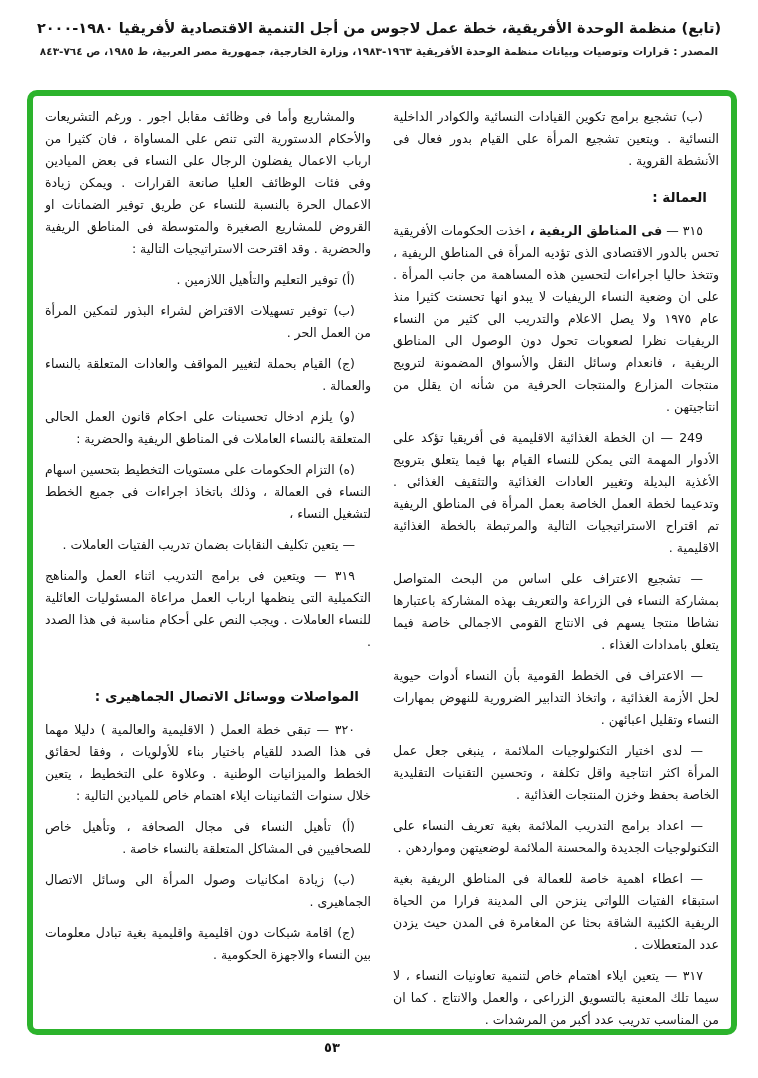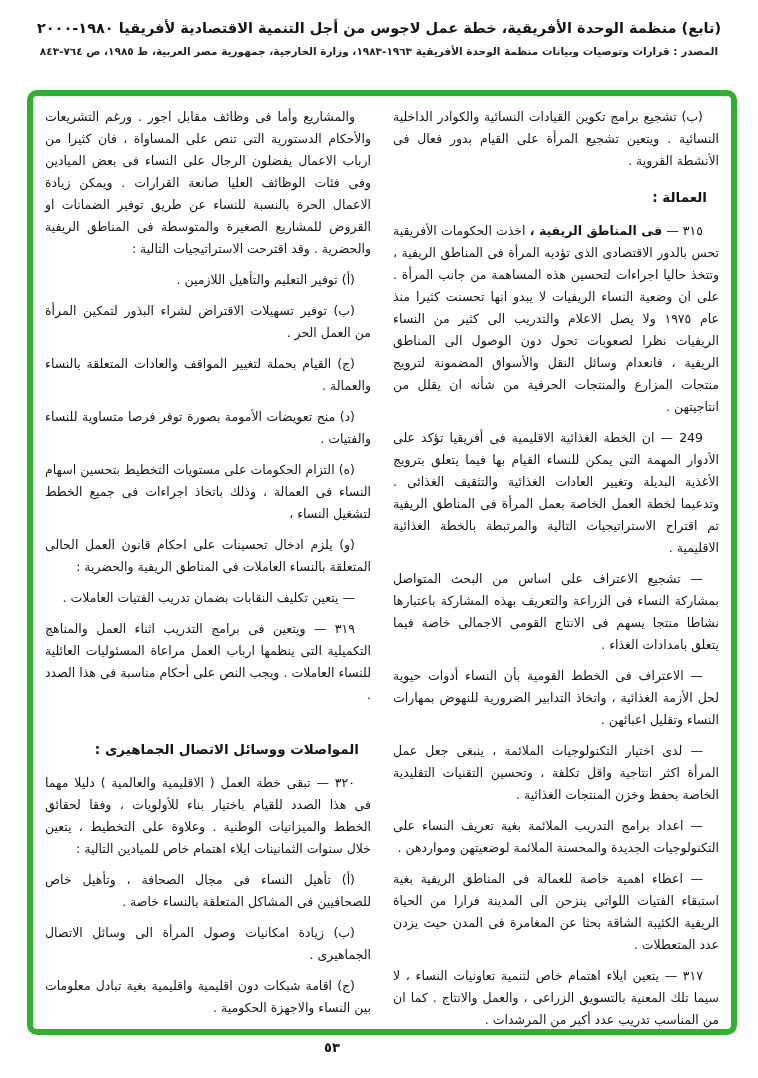--- a/index.html
+++ b/index.html
@@ -58,23 +58,22 @@
       <p class="para">— اعطاء اهمية خاصة للعمالة فى المناطق الريفية بغية استبقاء الفتيات اللواتى ينزحن الى المدينة فرارا من الحياة الريفية الكئيبة الشاقة بحثا عن المغامرة فى المدن حيث يزدن عدد المتعطلات .</p>
       <p class="para">٣١٧ — يتعين ايلاء اهتمام خاص لتنمية تعاونيات النساء ، لا سيما تلك المعنية بالتسويق الزراعى ، والعمل والانتاج . كما ان من المناسب تدريب عدد أكبر من المرشدات .</p>
       <p class="para"><span>٣١٨ — </span><span class="b">فى المناطق الحضرية ،</span><span> ان النساء العاملات فى المناطق الحضرية يمارسن أما أعمالا حرة فى التجارة</span></p>
     </section>
 
     <section class="col">
       <p class="para">والمشاريع وأما فى وظائف مقابل اجور . ورغم التشريعات والأحكام الدستورية التى تنص على المساواة ، فان كثيرا من ارباب الاعمال يفضلون الرجال على النساء فى بعض الميادين وفى فئات الوظائف العليا صانعة القرارات . ويمكن زيادة الاعمال الحرة بالنسبة للنساء عن طريق توفير الضمانات او القروض للمشاريع الصغيرة والمتوسطة فى المناطق الريفية والحضرية . وقد اقترحت الاستراتيجيات التالية :</p>
       <p class="para">(أ) توفير التعليم والتأهيل اللازمين .</p>
       <p class="para">(ب) توفير تسهيلات الاقتراض لشراء البذور لتمكين المرأة من العمل الحر .</p>
       <p class="para">(ج) القيام بحملة لتغيير المواقف والعادات المتعلقة بالنساء والعمالة .</p>
-      <p class="para">(د) منح تعويضات الأمومة بصورة توفر فرصا متساوية للنساء والفتيات .</p>
+      <p class="para">(و) يلزم ادخال تحسينات على احكام قانون العمل الحالى المتعلقة بالنساء العاملات فى المناطق الريفية والحضرية :</p>
       <p class="para">(ه) التزام الحكومات على مستويات التخطيط بتحسين اسهام النساء فى العمالة ، وذلك باتخاذ اجراءات فى جميع الخطط لتشغيل النساء ،</p>
-      <p class="para">(و) يلزم ادخال تحسينات على احكام قانون العمل الحالى المتعلقة بالنساء العاملات فى المناطق الريفية والحضرية :</p>
       <p class="para">— يتعين تكليف النقابات بضمان تدريب الفتيات العاملات .</p>
       <p class="para">٣١٩ — ويتعين فى برامج التدريب اثناء العمل والمناهج التكميلية التى ينظمها ارباب العمل مراعاة المسئوليات العائلية للنساء العاملات . ويجب النص على أحكام مناسبة فى هذا الصدد .</p>
       <h3 class="sec big-gap">المواصلات ووسائل الاتصال الجماهيرى :</h3>
       <p class="para">٣٢٠ — تبقى خطة العمل ( الاقليمية والعالمية ) دليلا مهما فى هذا الصدد للقيام باختيار بناء للأولويات ، وفقا لحقائق الخطط والميزانيات الوطنية . وعلاوة على التخطيط ، يتعين خلال سنوات الثمانينات ايلاء اهتمام خاص للميادين التالية :</p>
       <p class="para">(أ) تأهيل النساء فى مجال الصحافة ، وتأهيل خاص للصحافيين فى المشاكل المتعلقة بالنساء خاصة .</p>
       <p class="para">(ب) زيادة امكانيات وصول المرأة الى وسائل الاتصال الجماهيرى .</p>
       <p class="para">(ج) اقامة شبكات دون اقليمية واقليمية بغية تبادل معلومات بين النساء والاجهزة الحكومية .</p>
     </section>
 
   </div>

